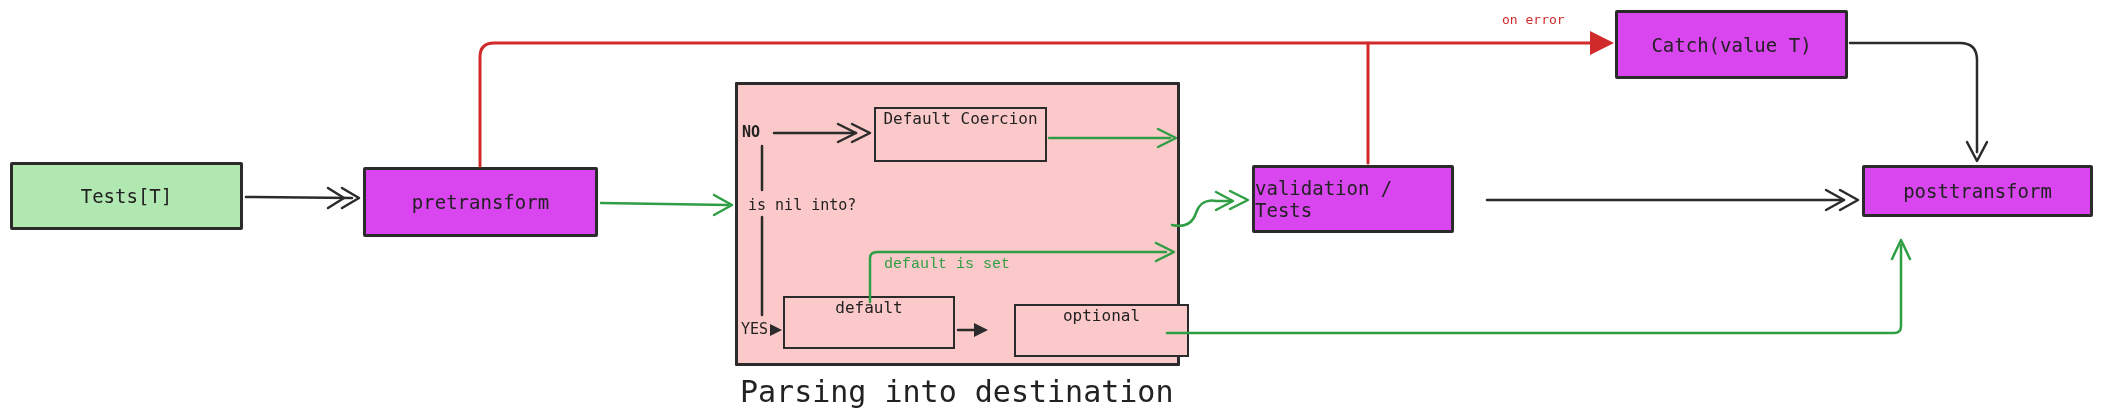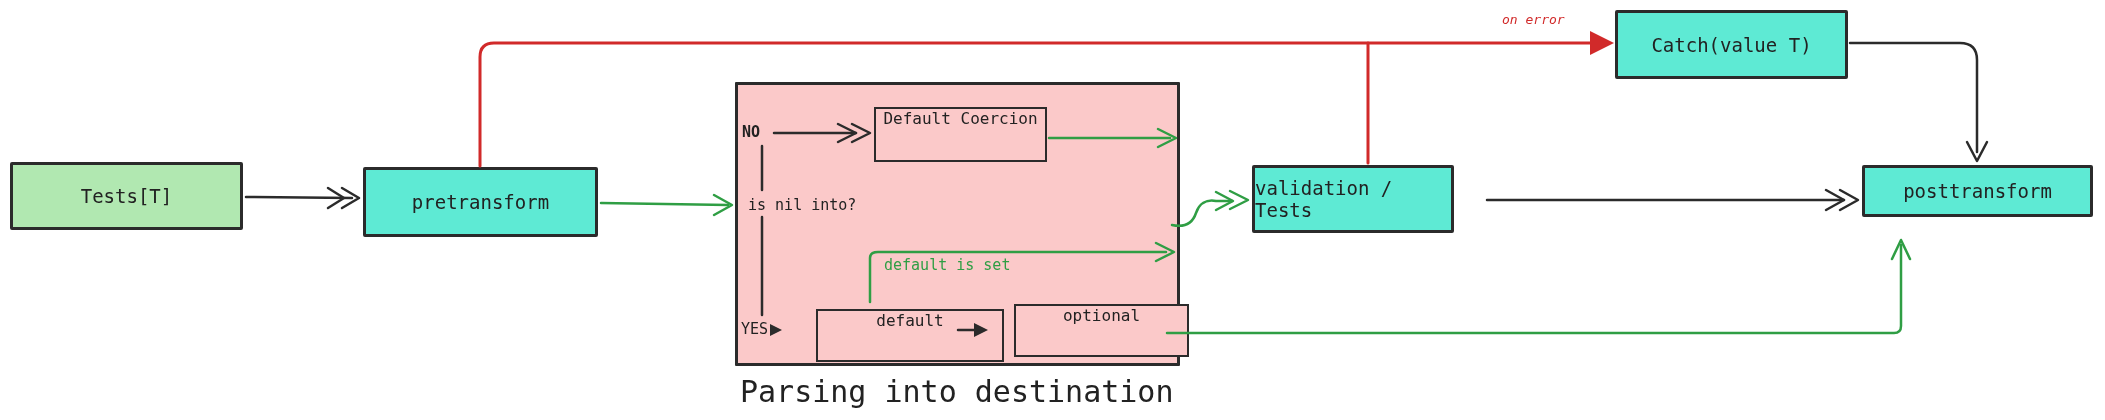--- a/index.html
+++ b/index.html
@@ -12,21 +12,21 @@
     overflow:hidden;
   }
   .node{
     position:absolute;
     display:flex;align-items:center;justify-content:center;
     border:3px solid #2b2b2b;
     font-size:19px;
     letter-spacing:0px;
     box-sizing:border-box;
     border-radius:2px;
-    background:#5eead4;
+    background:#d946ef;
   }
   .node.green{background:#b1e8b1;}
   .bigbox{
     position:absolute;
     border:3px solid #2b2b2b;
     background:#fbc9c9;
     box-sizing:border-box;
     border-radius:1px;
   }
   .inner{
@@ -37,21 +37,21 @@
     font-size:16px;
     box-sizing:border-box;
   }
   .lbl{
     position:absolute;
     font-size:15px;
     white-space:nowrap;
     color:#222;
   }
   .lbl.green{color:#2f9e44;}
-  .lbl.red{color:#d12a2a;font-size:13px;font-style:italic;}
+  .lbl.red{color:#d12a2a;font-size:13px;}
   .caption{
     position:absolute;
     font-size:30px;
     color:#222;
     white-space:nowrap;
   }
   svg.wires{
     position:absolute;left:0;top:0;
     pointer-events:none;
   }
@@ -73,21 +73,21 @@
   </div>
 
   <div class="node" style="left:363px;top:167px;width:235px;height:70px;">
     <span>pretransform</span>
   </div>
 
   <div class="inner" style="left:874px;top:107px;width:173px;height:55px;">
     <span>Default Coercion</span>
   </div>
 
-  <div class="inner" style="left:783px;top:309px;width:188px;height:53px;margin-left:33px;">
+  <div class="inner" style="left:783px;top:296px;width:172px;height:53px;">
     <span>default</span>
   </div>
 
   <div class="inner" style="left:1014px;top:304px;width:175px;height:53px;">
     <span>optional</span>
   </div>
 
   <div class="node" style="left:1252px;top:165px;width:202px;height:68px;">
     <span>validation / Tests</span>
   </div>
@@ -96,21 +96,21 @@
     <span>Catch(value T)</span>
   </div>
 
   <div class="node" style="left:1862px;top:165px;width:231px;height:52px;">
     <span>posttransform</span>
   </div>
 
   <div class="lbl" style="left:742px;top:123px;font-weight:bold;">NO</div>
   <div class="lbl" style="left:748px;top:196px;">is nil into?</div>
   <div class="lbl" style="left:741px;top:320px;">YES</div>
-  <div class="lbl green" style="left:884px;top:256px;">default is set</div>
+  <div class="lbl green" style="left:884px;top:256px;font-family:Liberation Mono, monospace;">default is set</div>
   <div class="lbl red" style="left:1502px;top:12px;">on error</div>
 
   <div class="caption" style="left:740px;top:374px;width:440px;text-align:left;">Parsing into destination</div>
 
   <svg class="wires" width="2105" height="420" viewBox="0 0 2105 420">
 
     <g>
       <path class="k" d="M246,197 L352,198"></path>
       <path class="k" d="M328,188 L344,198 L328,208"></path>
       <path class="k" d="M342,188 L359,198 L342,208"></path>

